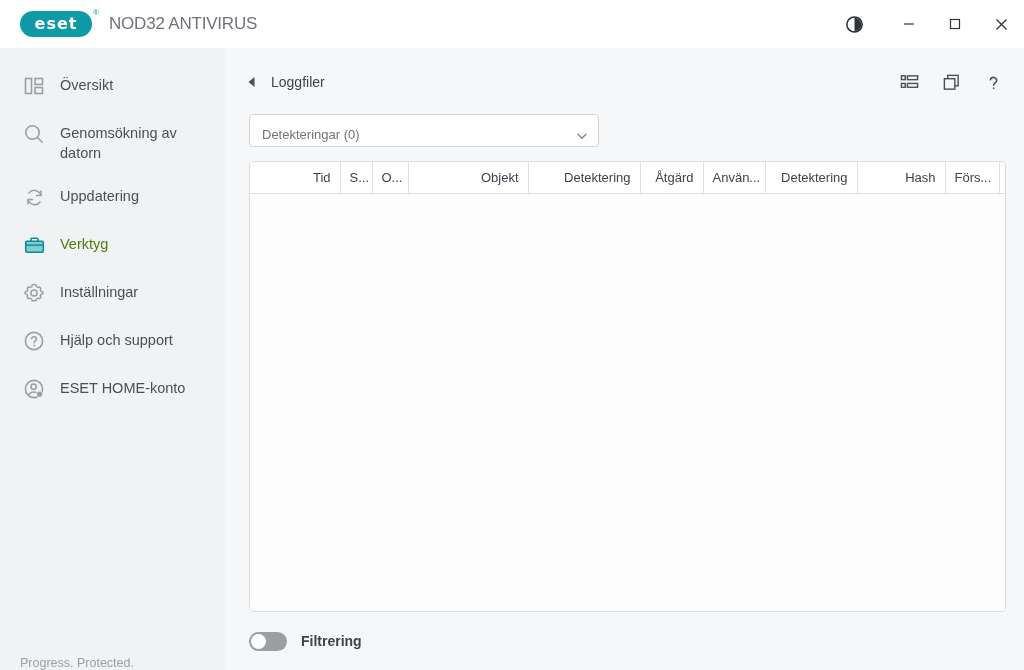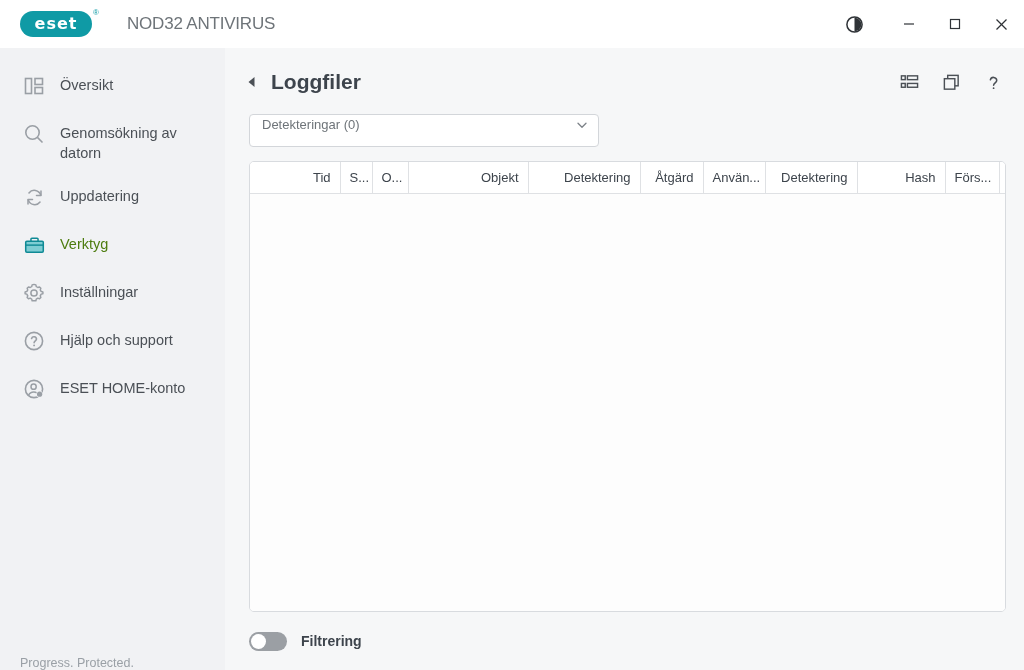--- a/index.html
+++ b/index.html
@@ -29,21 +29,21 @@
   .eset-logo .letters {
     color: #ffffff; font-weight: bold; font-size: 16px;
     letter-spacing: 1px; line-height: 1;
     font-family: "DejaVu Sans", sans-serif;
   }
   .eset-logo .reg {
     position: absolute; right: -7px; top: -3px;
     font-size: 8px; color: #0f9aa5;
   }
   .product-name {
-    margin-left: 35px;
+    margin-left: 17px;
     font-size: 17px; color: #6e7479; letter-spacing: -0.2px;
     font-family: "Liberation Sans", sans-serif;
   }
   .win-controls { margin-left: auto; display: flex; align-items: center; height: 48px; }
   .win-btn {
     width: 46px; height: 48px;
     display: flex; align-items: center; justify-content: center;
     cursor: pointer; color: #2f3337;
   }
   .theme-btn { width: 48px; height: 48px; display:flex; align-items:center; justify-content:center; cursor:pointer; margin-right: 8px;}
@@ -91,38 +91,38 @@
     display: flex; align-items: center;
     padding: 0 18px 0 14px;
     margin-top: 10px;
   }
   .back-arrow {
     width: 26px; height: 26px;
     display: flex; align-items: center; justify-content: center;
     cursor: pointer; color: #4b5056; margin-right: 6px;
   }
   .page-title {
-    font-size: 21px; color: #3d444c; font-weight: bold;
+    font-size: 14px; color: #3d444c; font-weight: normal;
   }
   .header-actions { margin-left: auto; display: flex; align-items: center; gap: 16px; }
   .hdr-icon {
     width: 26px; height: 26px;
     display: flex; align-items: center; justify-content: center;
     cursor: pointer; color: #4b5056;
   }
 
   
   .select-row { padding: 8px 18px 0 24px; }
   .log-select {
     width: 350px; height: 33px;
     background: #ffffff;
     border: 1px solid #d3d6da;
     border-radius: 4px;
-    display: flex; align-items: center;
-    padding: 0 10px 12px 12px;
+    display: flex; align-items: flex-end;
+    padding: 0 10px 4px 12px;
     cursor: pointer;
     position: relative;
   }
   .log-select .sel-val { font-size: 13px; color: #6e7479; }
   .log-select .chev { margin-left: auto; color: #7c8288; display: flex; }
 
   
   .table-area { padding: 14px 18px 0 24px; flex: 1; min-height: 0; display: flex; }
   .table-card {
     flex: 1;

